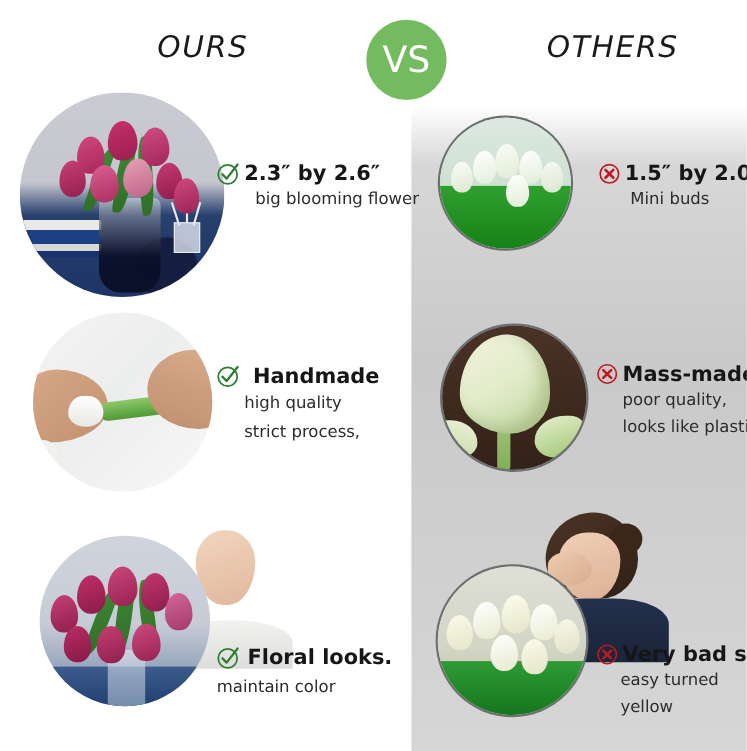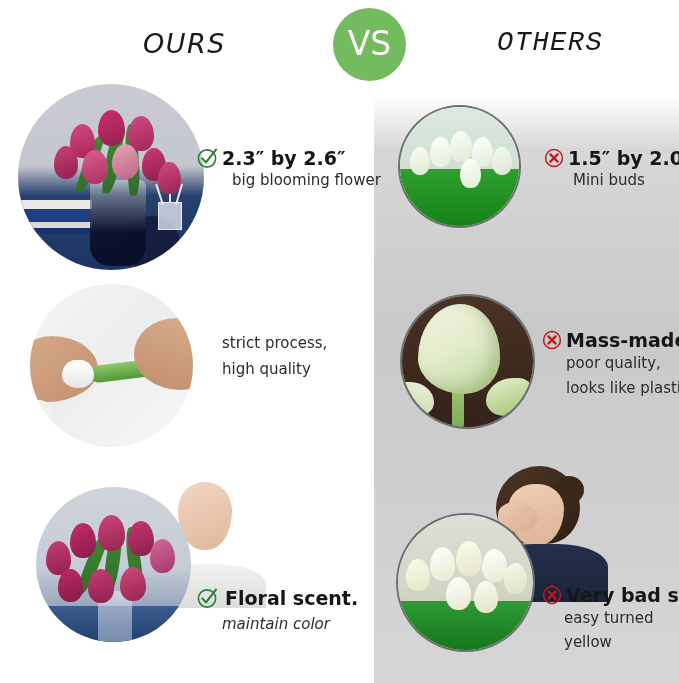--- a/index.html
+++ b/index.html
@@ -48,26 +48,26 @@
     top: 28px;
     font-style: italic;
     font-weight: 400;
     font-size: 27px;
     letter-spacing: 1.5px;
     color: #1a1a1a;
     font-family: "DejaVu Sans", sans-serif;
     white-space: nowrap;
   }
   .title-ours  { left: 143px; }
-  .title-others{ left: 497px; font-family: Liberation Mono, monospace; }
+  .title-others{ left: 497px; }
 
   .vs-badge {
     position: absolute;
     left: 333px;
-    top: 8px;
+    top: 18px;
     width: 73px;
     height: 73px;
     border-radius: 50%;
     background: #74bb5f;
     display: flex;
     align-items: center;
     justify-content: center;
   }
   .vs-badge .vs-text {
     font-family: "DejaVu Sans", sans-serif;
@@ -299,21 +299,21 @@
 
   .co-l2 { left: 197px; top: 330px; }
   .co-l2 .headline { margin-left: 11px; }
   .co-l2 .subline  { margin-left: 25px; line-height: 26px; }
 
   .co-r2 { left: 541px; top: 328px; }
   .co-r2 .subline { margin-left: 25px; line-height: 25px; }
 
   .co-l3 { left: 197px; top: 586px; }
   .co-l3 .headline { margin-left: 6px; }
-  .co-l3 .subline  { margin-left: 25px; line-height: 31px; font-style: italic; }
+  .co-l3 .subline  { line-height: 31px; }
 
   .co-r3 { left: 541px; top: 583px; }
   .co-r3 .subline { margin-left: 23px; line-height: 24px; }
 </style>
 </head>
 <body>
 
 <div id="page">
 
   <div class="others-panel"></div>
@@ -395,22 +395,31 @@
   </div>
 
   <div class="photo ph-r2 photo-ring">
     <div class="petal-side2"></div>
     <div class="petal-side"></div>
     <div class="petal-stem"></div>
     <div class="petal"></div>
   </div>
 
   <div class="callout co-l2">
+    <div class="head-row">
+      <span class="badge-icon">
+        <svg width="22" height="22" viewBox="0 0 22 22">
+          <circle cx="10" cy="11.5" r="8.6" fill="none" stroke="#2f7d32" stroke-width="1.6"></circle>
+          <path d="M5.2 11.4 L9 15.4 L19 2.6" fill="none" stroke="#2f7d32" stroke-width="2.1" stroke-linecap="round" stroke-linejoin="round"></path>
+        </svg>
+      </span>
+      <span class="headline">Handmade</span>
+    </div>
+    <div class="subline">high quality</div>
     <div class="subline">strict process,</div>
-    <div class="subline">high quality</div>
   </div>
 
   <div class="callout co-r2">
     <div class="head-row">
       <span class="badge-icon">
         <svg width="22" height="22" viewBox="0 0 22 22">
           <circle cx="11" cy="11" r="8.4" fill="none" stroke="#c0181e" stroke-width="1.5"></circle>
           <path d="M7.4 7.4 L14.6 14.6 M14.6 7.4 L7.4 14.6" stroke="#c0181e" stroke-width="2.3" stroke-linecap="round"></path>
         </svg>
       </span>
@@ -463,21 +472,21 @@
   </div>
 
   <div class="callout co-l3">
     <div class="head-row">
       <span class="badge-icon">
         <svg width="22" height="22" viewBox="0 0 22 22">
           <circle cx="10" cy="11.5" r="8.6" fill="none" stroke="#2f7d32" stroke-width="1.6"></circle>
           <path d="M5.2 11.4 L9 15.4 L19 2.6" fill="none" stroke="#2f7d32" stroke-width="2.1" stroke-linecap="round" stroke-linejoin="round"></path>
         </svg>
       </span>
-      <span class="headline">Floral scent.</span>
+      <span class="headline">Floral looks.</span>
     </div>
     <div class="subline">maintain color</div>
   </div>
 
   <div class="callout co-r3">
     <div class="head-row">
       <span class="badge-icon">
         <svg width="22" height="22" viewBox="0 0 22 22">
           <circle cx="11" cy="11" r="8.4" fill="none" stroke="#c0181e" stroke-width="1.5"></circle>
           <path d="M7.4 7.4 L14.6 14.6 M14.6 7.4 L7.4 14.6" stroke="#c0181e" stroke-width="2.3" stroke-linecap="round"></path>

